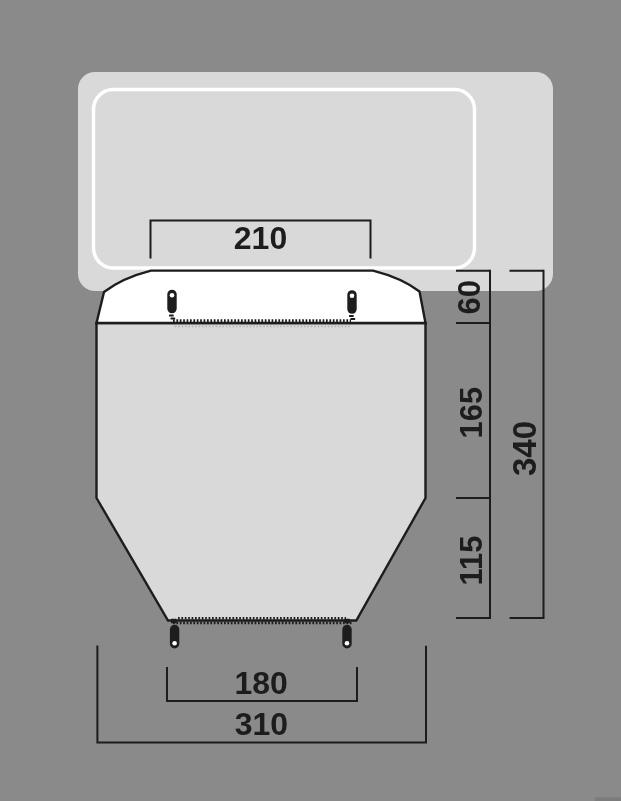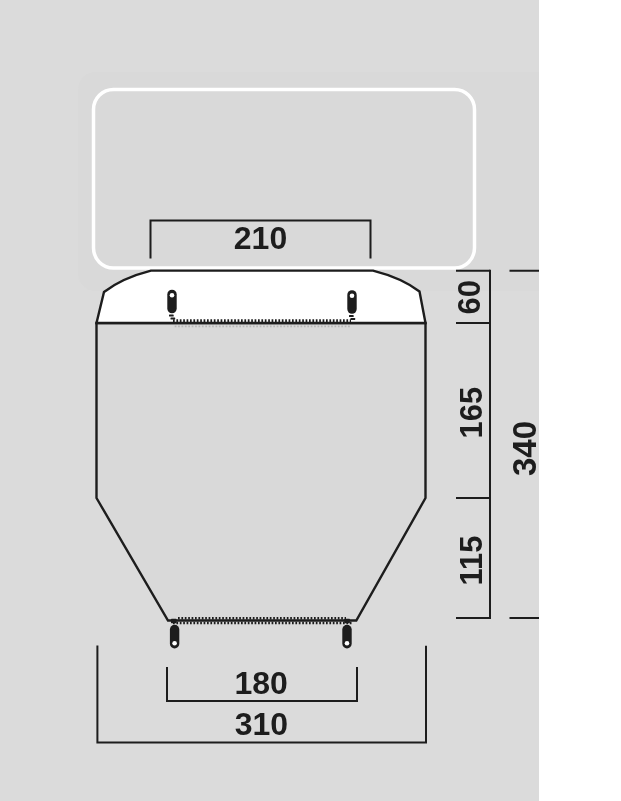--- a/index.html
+++ b/index.html
@@ -1,16 +1,16 @@
 <!DOCTYPE html>
 <html><head>
 <meta charset="utf-8">
 <style>
   html,body{margin:0;padding:0;background:#ffffff;}
-  .wrap{width:539px;height:801px;position:relative;overflow:hidden;background:#fde047;filter:grayscale(1);}
+  .wrap{width:621px;height:801px;position:relative;overflow:hidden;background:#0ea5e9;filter:grayscale(1);}
   text{font-family:"Liberation Sans",sans-serif;font-weight:bold;font-size:32px;fill:#1d1d1b;letter-spacing:0px;}
 </style>
 </head>
 <body>
 <div class="wrap">
 <svg width="621" height="801" viewBox="0 0 621 801">
 
   <rect x="78" y="72" width="475" height="219" rx="17" fill="#d9d9d9"></rect>
   <rect x="93.5" y="89.5" width="381" height="178.5" rx="20" fill="none" stroke="#ffffff" stroke-width="3.5"></rect>
 

